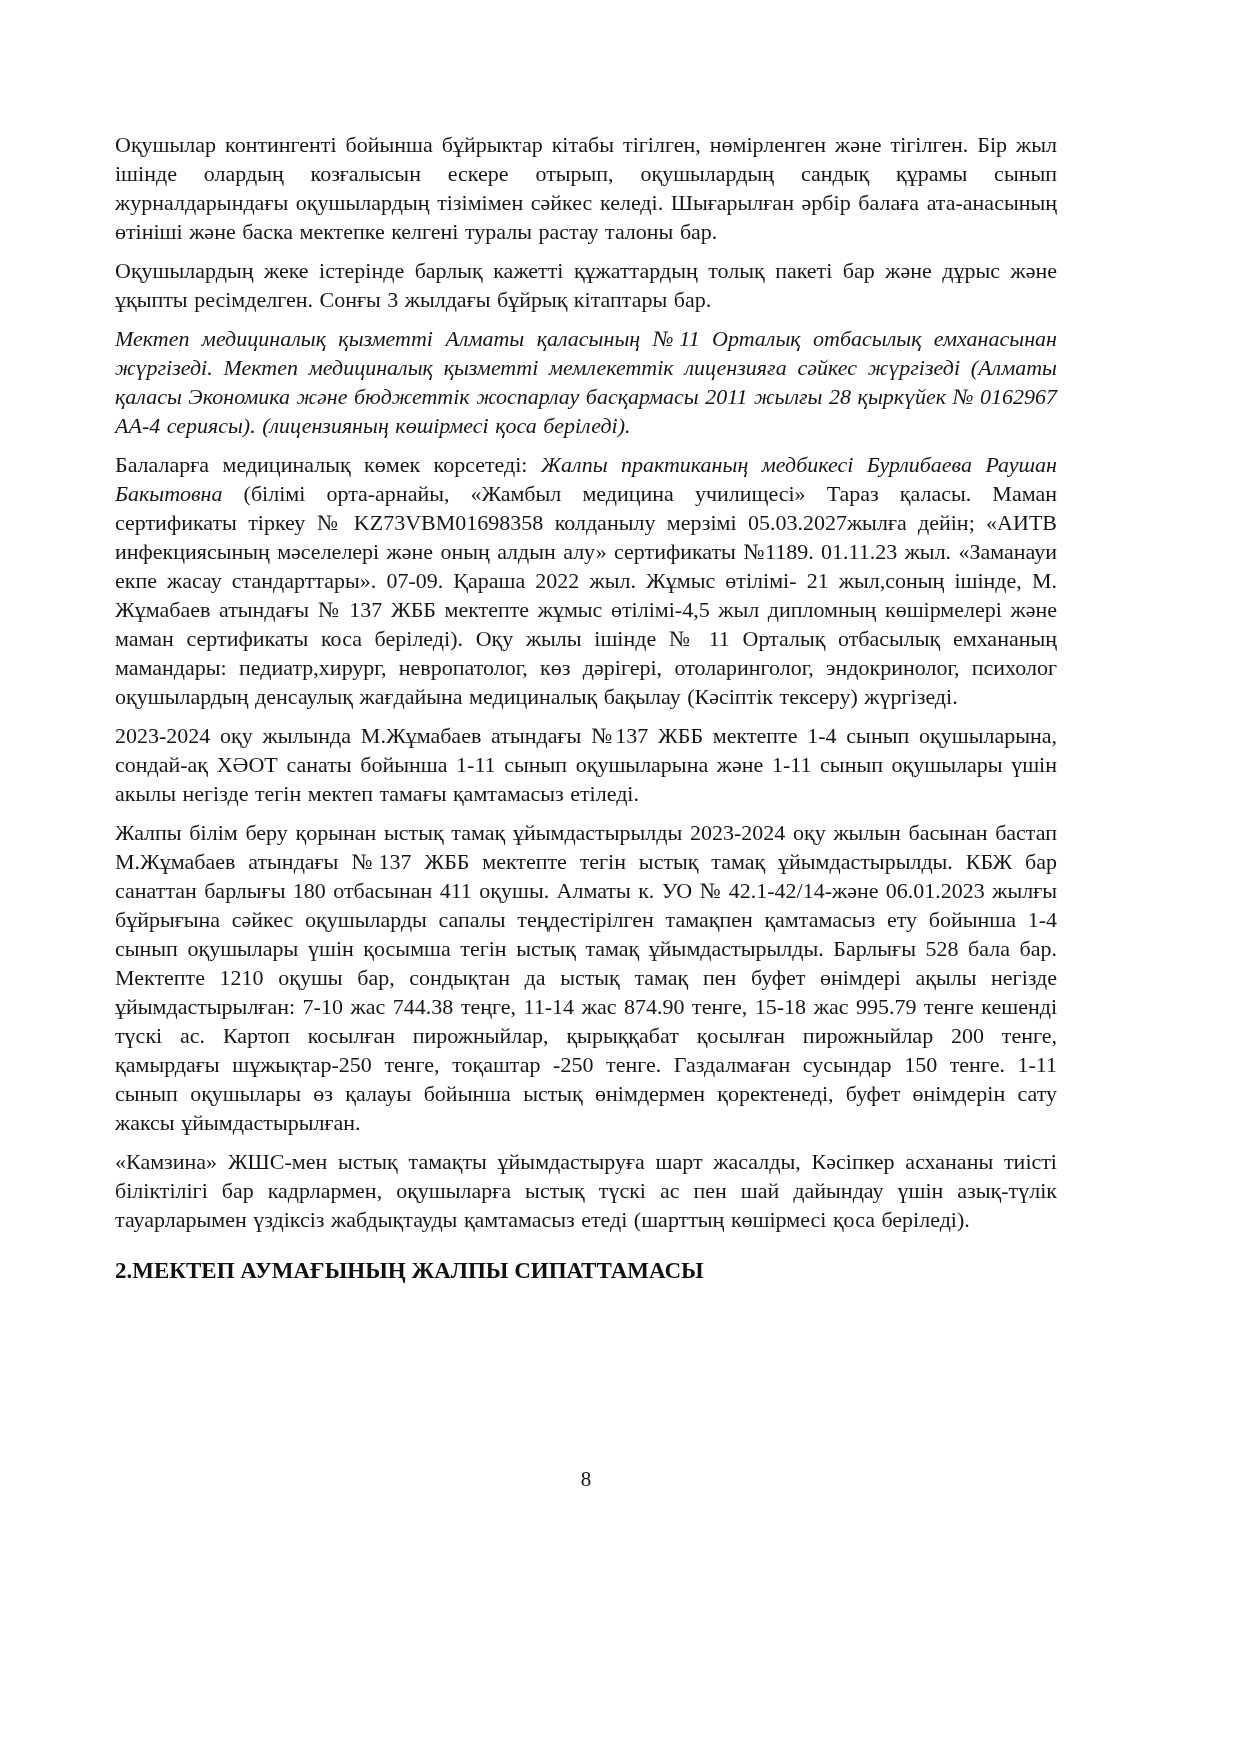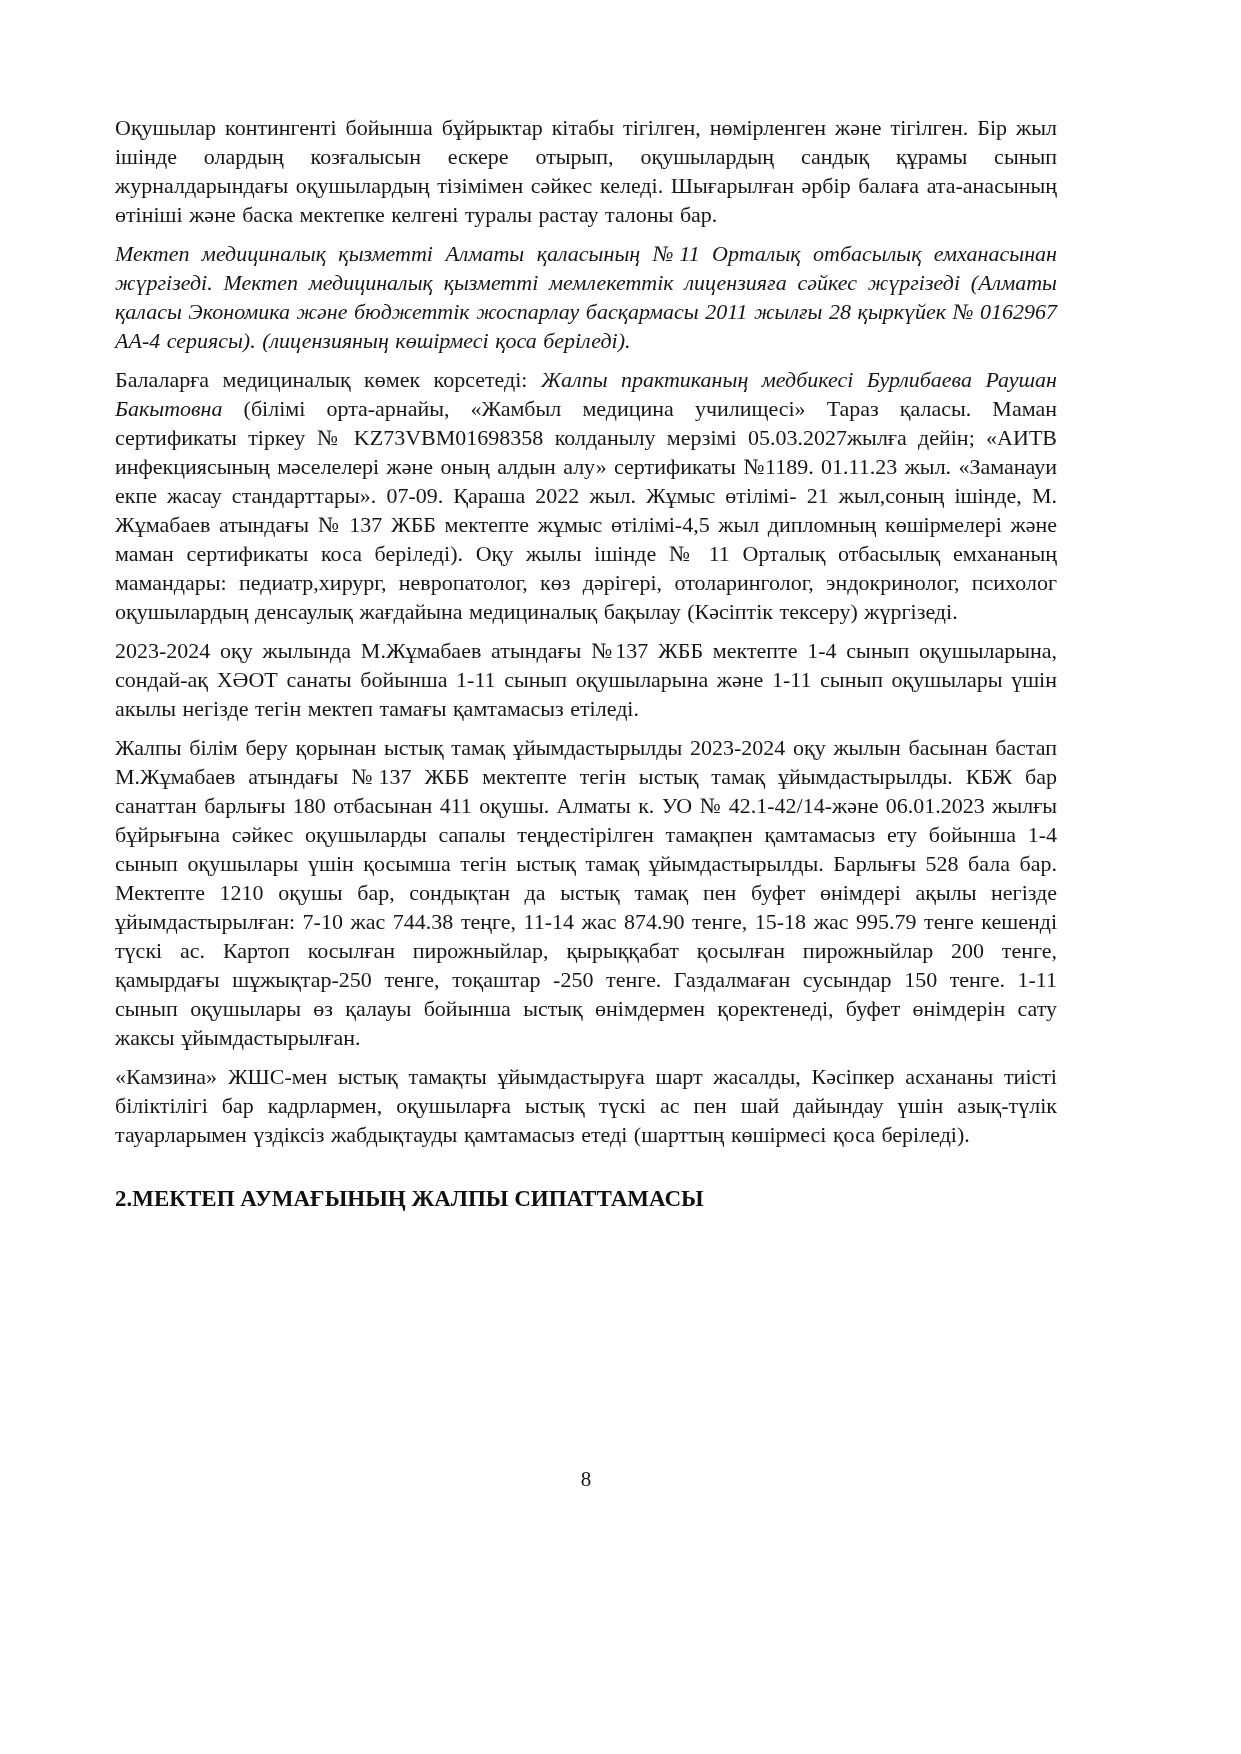--- a/index.html
+++ b/index.html
@@ -12,38 +12,38 @@
     width: 1241px;
     height: 1754px;
     background: #ffffff;
     overflow: hidden;
     font-family: "Liberation Serif", "DejaVu Serif", serif;
     color: #161616;
   }
   .content {
     position: absolute;
     left: 115px;
-    top: 113px;
+    top: 130px;
     width: 942px;
   }
   .para {
     margin: 0 0 10px 0;
     font-size: 22px;
     line-height: 29px;
     text-align: justify;
     word-spacing: 1px;
   }
   .para.italic-para {
     font-style: italic;
   }
   .seg.italic {
     font-style: italic;
   }
   .section-heading {
-    margin: 35px 0 0 0;
+    margin: 22px 0 0 0;
     font-size: 23px;
     line-height: 30px;
     font-weight: bold;
     text-align: left;
     font-family: "Liberation Serif", "DejaVu Serif", serif;
     color: #111111;
   }
   .page-number {
     position: absolute;
     top: 1466px;
@@ -57,20 +57,21 @@
 </style>
 </head>
 <body>
 
 <div class="page">
   <div class="content">
 
     <p class="para"><span class="seg">Оқушылар контингенті бойынша бұйрыктар кітабы тігілген, нөмірленген және тігілген. Бір жыл ішінде олардың козғалысын ескере отырып, оқушылардың сандық құрамы сынып журналдарындағы оқушылардың тізімімен сәйкес келеді. Шығарылған әрбір балаға ата-анасының өтініші және баска мектепке келгені туралы растау талоны бар.</span></p>
 
 
+    <p class="para"><span class="seg">Оқушылардың жеке істерінде барлық кажетті құжаттардың толық пакеті бар және дұрыс және ұқыпты ресімделген. Сонғы 3 жылдағы бұйрық кітаптары бар.</span></p>
 
     <p class="para italic-para"><span class="seg italic">Мектеп медициналық қызметті Алматы қаласының №11 Орталық отбасылық емханасынан жүргізеді. Мектеп медициналық қызметті мемлекеттік лицензияға сәйкес жүргізеді (Алматы қаласы Экономика және бюджеттік жоспарлау  басқармасы 2011 жылғы 28 қыркүйек № 0162967 АА-4 сериясы). (лицензияның көшірмесі қоса беріледі).</span></p>
 
     <p class="para"><span class="seg">Балаларға медициналық көмек корсетеді: </span><span class="seg italic">Жалпы практиканың медбикесі Бурлибаева Раушан Бакытовна </span><span class="seg">(білімі орта-арнайы, «Жамбыл медицина училищесі» Тараз қаласы. Маман сертификаты тіркеу № KZ73VBM01698358 колданылу мерзімі 05.03.2027жылға дейін; «АИТВ инфекциясының мәселелері және оның алдын алу»  сертификаты №1189. 01.11.23 жыл. «Заманауи екпе жасау стандарттары». 07-09. Қараша 2022 жыл. Жұмыс өтілімі- 21 жыл,соның ішінде, М. Жұмабаев атындағы № 137 ЖББ мектепте жұмыс өтілімі-4,5 жыл дипломның көшірмелері және маман сертификаты коса беріледі). Оқу жылы ішінде № 11 Орталық отбасылық емхананың  мамандары: педиатр,хирург, невропатолог, көз дәрігері, отоларинголог, эндокринолог, психолог оқушылардың денсаулық жағдайына медициналық бақылау (Кәсіптік тексеру) жүргізеді.</span></p>
 
 
     <p class="para"><span class="seg">2023-2024 оқу жылында М.Жұмабаев атындағы №137 ЖББ мектепте 1-4 сынып оқушыларына, сондай-ақ ХӘОТ санаты бойынша 1-11 сынып оқушыларына және 1-11 сынып оқушылары үшін акылы негізде тегін мектеп тамағы қамтамасыз етіледі.</span></p>
 
     <p class="para"><span class="seg">Жалпы білім беру қорынан ыстық тамақ ұйымдастырылды 2023-2024 оқу жылын басынан бастап М.Жұмабаев атындағы №137 ЖББ мектепте тегін ыстық тамақ ұйымдастырылды. КБЖ бар санаттан барлығы 180 отбасынан 411 оқушы. Алматы к. УО № 42.1-42/14-және 06.01.2023 жылғы бұйрығына сәйкес оқушыларды сапалы теңдестірілген тамақпен қамтамасыз ету бойынша 1-4 сынып оқушылары үшін қосымша тегін ыстық тамақ ұйымдастырылды. Барлығы 528 бала бар. Мектепте 1210 оқушы бар, сондықтан да ыстық тамақ пен буфет өнімдері ақылы негізде ұйымдастырылған: 7-10 жас 744.38 теңге, 11-14 жас 874.90 тенге, 15-18 жас 995.79 тенге кешенді түскі ас. Картоп косылған пирожныйлар, қырыққабат қосылған пирожныйлар 200 тенге, қамырдағы шұжықтар-250 тенге, тоқаштар -250 тенге. Газдалмаған сусындар 150 тенге. 1-11 сынып оқушылары өз қалауы бойынша ыстық өнімдермен қоректенеді, буфет өнімдерін сату жаксы ұйымдастырылған.</span></p>
 

